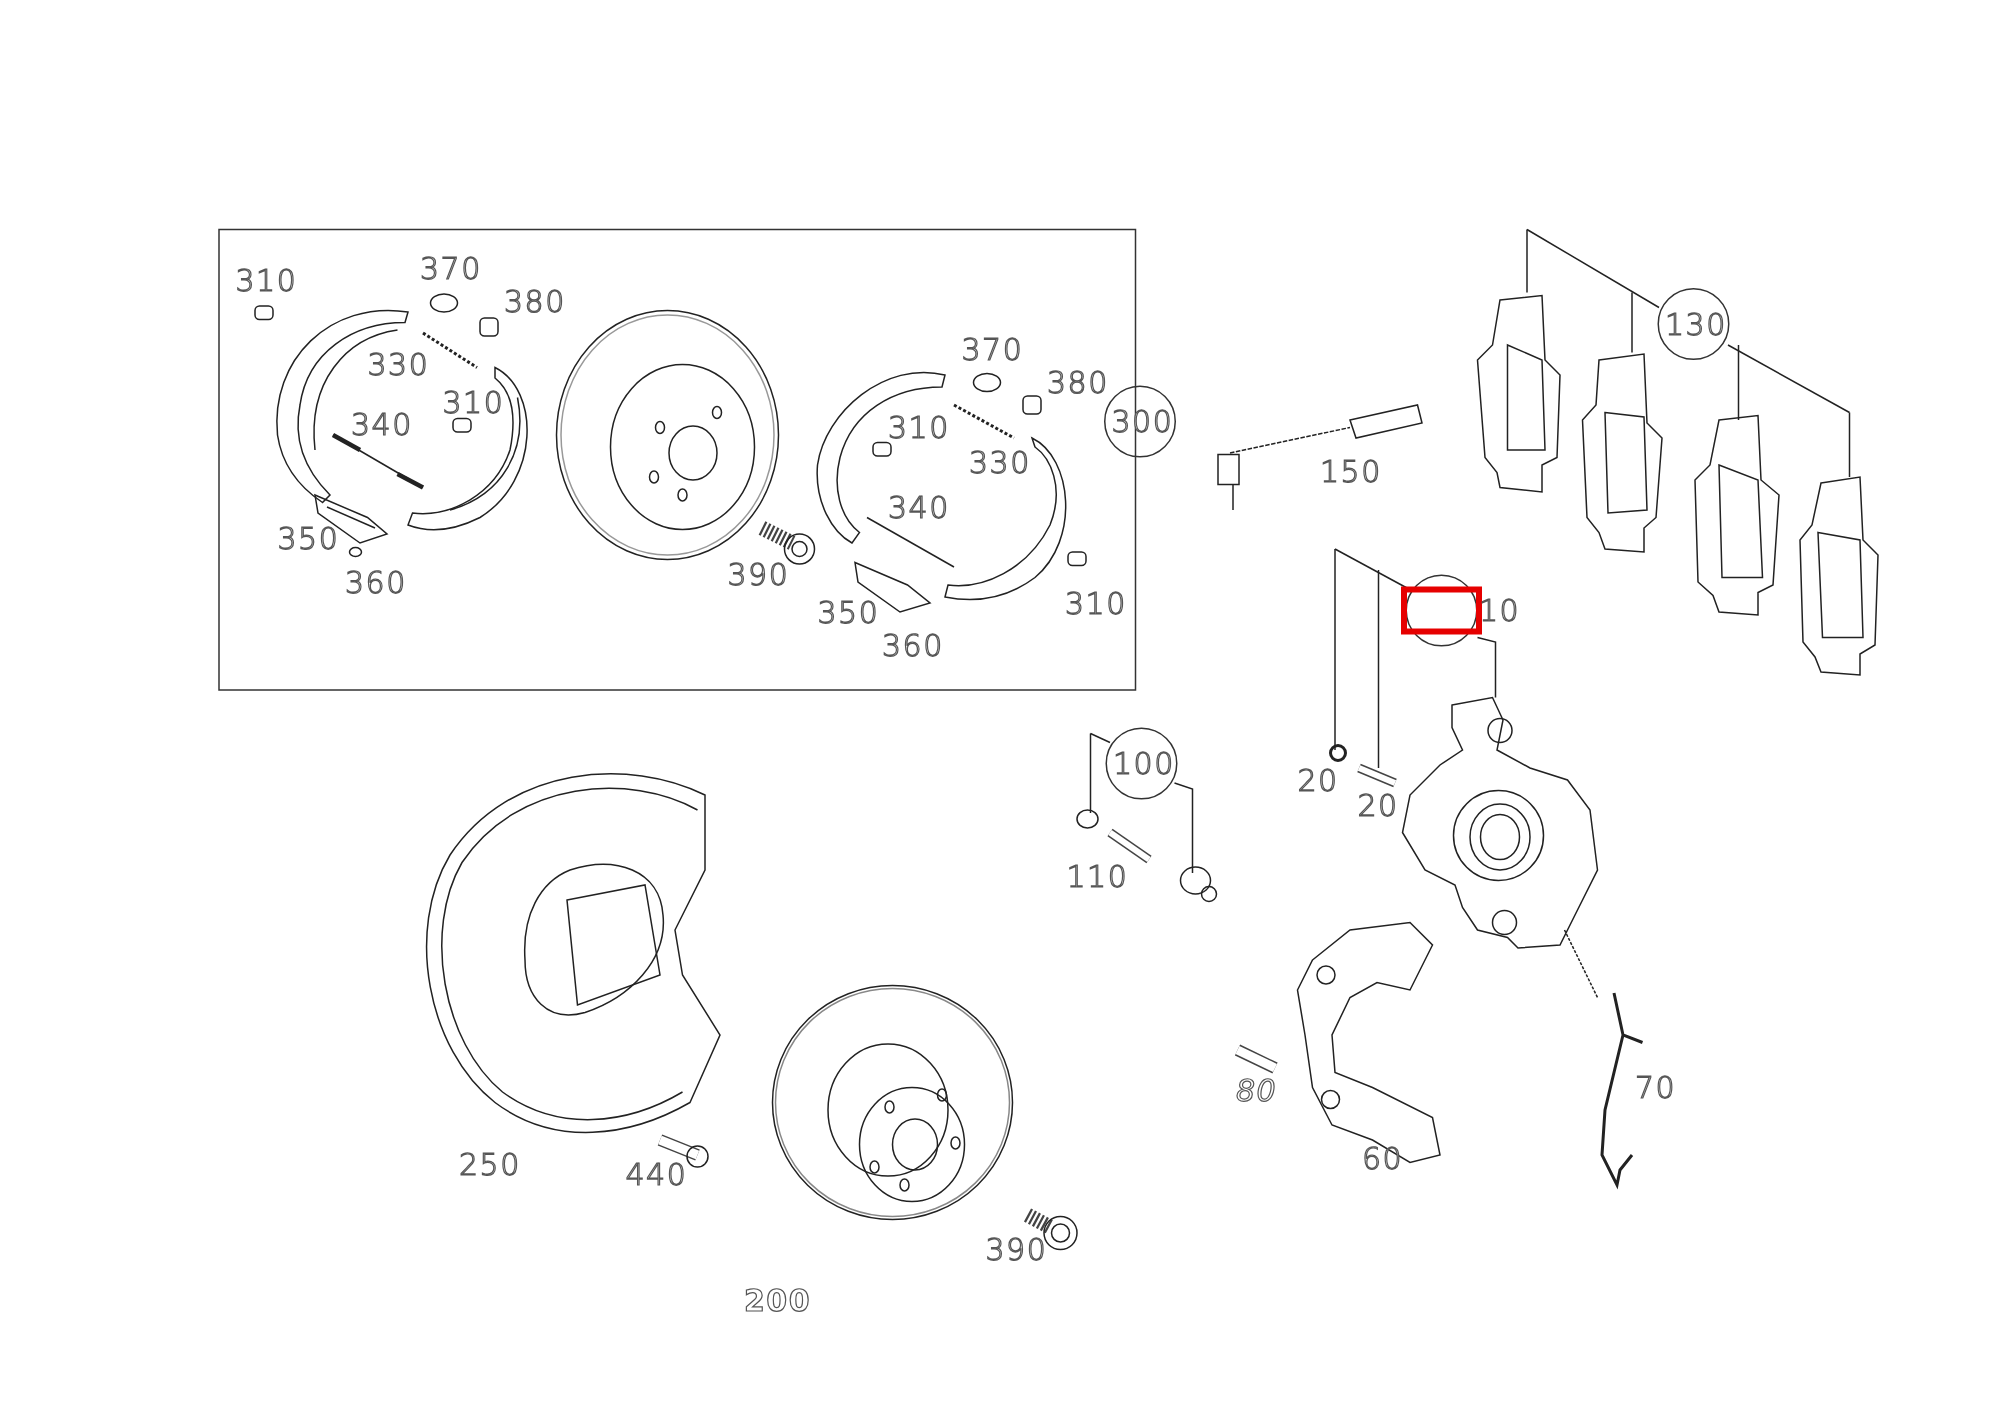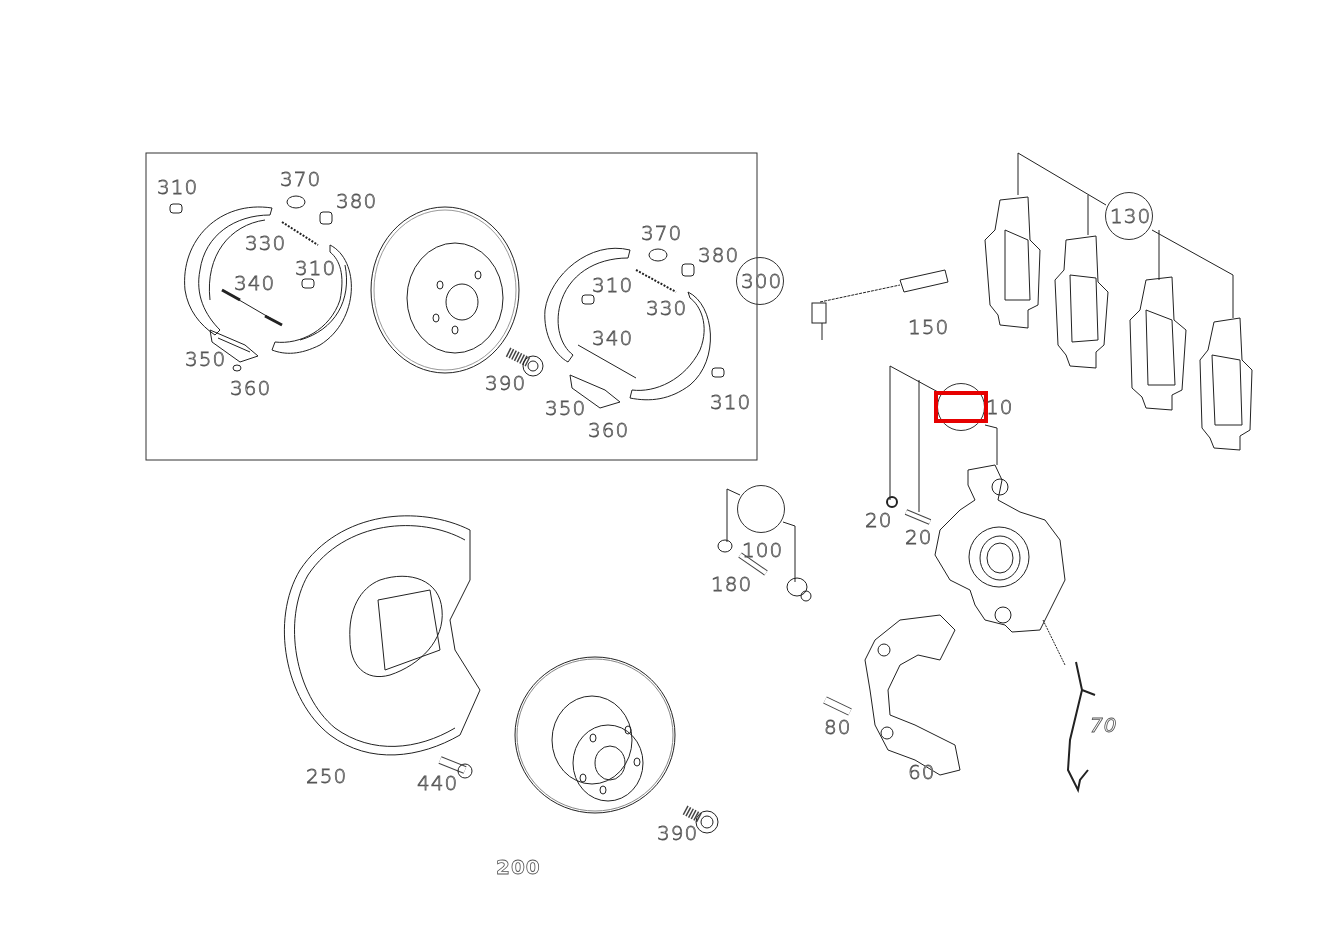--- a/index.html
+++ b/index.html
@@ -213,42 +213,42 @@
 <div class="circ" style="left:736px;top:257px;width:48px;height:48px;"></div>
 <div class="circ" style="left:1105px;top:192px;width:48px;height:48px;"></div>
 <div class="circ" style="left:937px;top:383px;width:48px;height:48px;"></div>
 <div class="circ" style="left:737px;top:485px;width:48px;height:48px;"></div>
 
 <div class="hl" style="left:934px;top:391px;width:54px;height:32px;"></div>
 
 <span class="lbl" style="left:741px;top:271px;text-align:center;">300</span>
 <span class="lbl" style="left:1110px;top:206px;">130</span>
 <span class="lbl" style="left:947px;top:397px;margin-left:39px;">10</span>
-<span class="lbl" style="left:742px;top:499px;margin-top:41px;">100</span>
+<span class="lbl" style="left:742px;top:499px;">100</span>
 
 <span class="lbl" style="left:157px;top:177px;">310</span>
 <span class="lbl" style="left:280px;top:169px;">370</span>
 <span class="lbl" style="left:336px;top:191px;">380</span>
 <span class="lbl" style="left:245px;top:233px;">330</span>
 <span class="lbl" style="left:295px;top:258px;">310</span>
 <span class="lbl" style="left:234px;top:273px;">340</span>
 <span class="lbl" style="left:185px;top:349px;">350</span>
 <span class="lbl" style="left:230px;top:378px;">360</span>
 <span class="lbl" style="left:485px;top:373px;">390</span>
 <span class="lbl" style="left:641px;top:223px;">370</span>
 <span class="lbl" style="left:698px;top:245px;">380</span>
 <span class="lbl" style="left:592px;top:275px;">310</span>
 <span class="lbl" style="left:646px;top:298px;">330</span>
 <span class="lbl" style="left:592px;top:328px;">340</span>
 <span class="lbl" style="left:545px;top:398px;">350</span>
 <span class="lbl" style="left:588px;top:420px;">360</span>
 <span class="lbl" style="left:710px;top:392px;">310</span>
-<span class="lbl" style="left:908px;top:304px;margin-top:13px;">150</span>
+<span class="lbl" style="left:880px;top:304px;">150</span>
 <span class="lbl" style="left:865px;top:510px;">20</span>
 <span class="lbl" style="left:905px;top:527px;">20</span>
-<span class="lbl" style="left:711px;top:574px;">180</span>
-<span class="lbl" style="left:824px;top:717px;">80</span>
-<span class="lbl" style="left:1090px;top:715px;font-style:italic;">70</span>
+<span class="lbl" style="left:711px;top:574px;">110</span>
+<span class="lbl" style="left:824px;top:717px;font-style:italic;">80</span>
+<span class="lbl" style="left:1090px;top:715px;">70</span>
 <span class="lbl" style="left:908px;top:762px;">60</span>
 <span class="lbl" style="left:306px;top:754px;margin-top:12px;">250</span>
 <span class="lbl" style="left:417px;top:773px;">440</span>
 <span class="lbl" style="left:496px;top:857px;font-weight:bold;">200</span>
 <span class="lbl" style="left:657px;top:823px;">390</span>
 
 </body></html>

